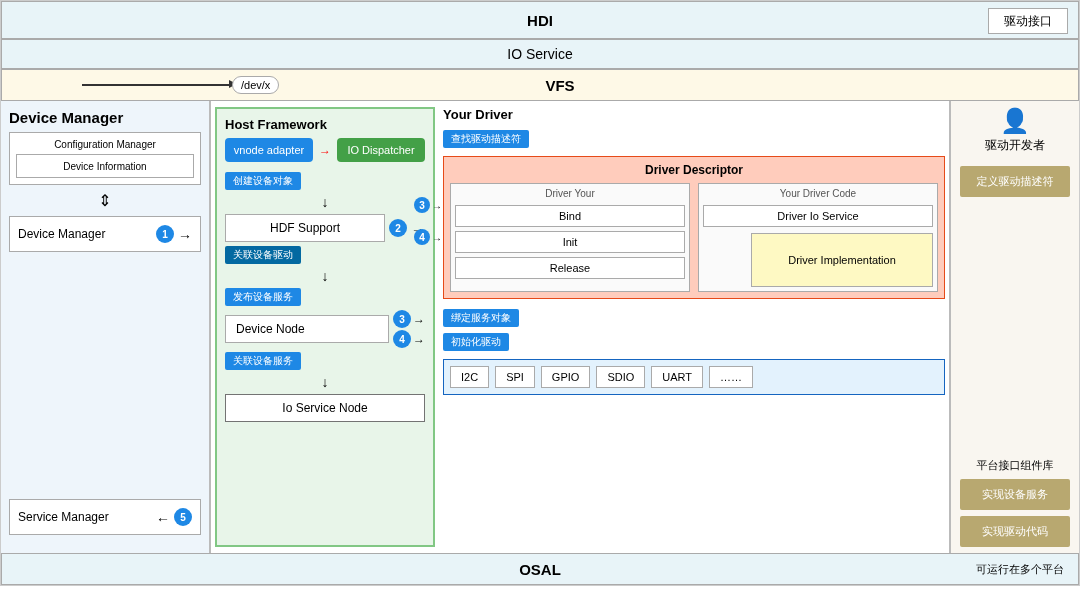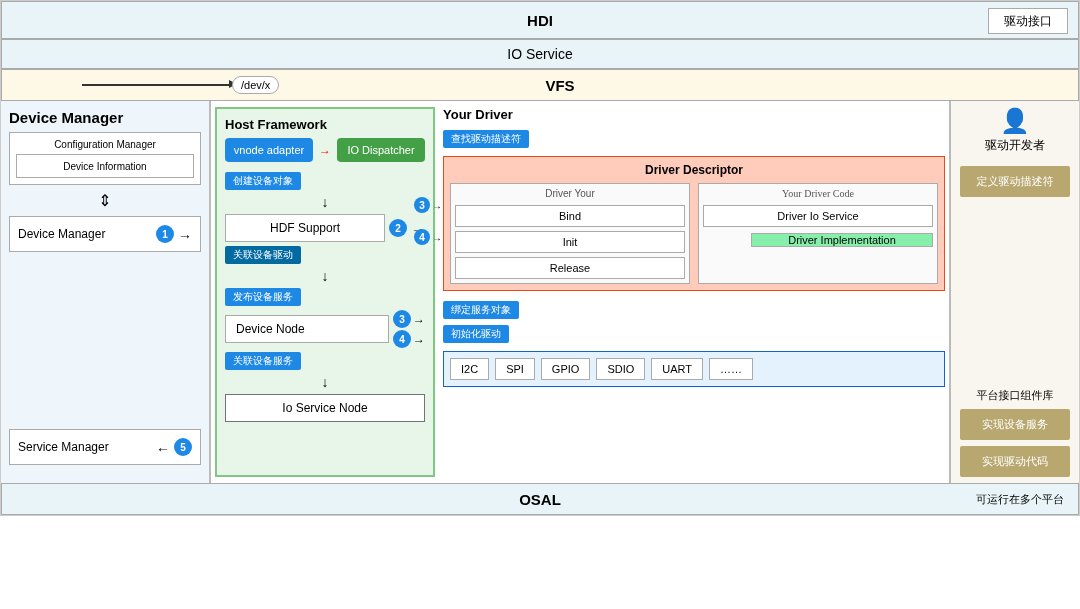--- a/index.html
+++ b/index.html
@@ -1,20 +1,20 @@
 <!DOCTYPE html>
 <html><head>
   <meta charset="utf-8">
   <style>
     * { box-sizing: border-box; margin: 0; padding: 0; }
     body { font-family: Arial, sans-serif; background: #fff; width: 1080px; height: 609px; overflow: hidden; font-size: 12px; }
     
     .main-container {
       width: 1080px;
-      height: 516px;
+      height: 586px;
       display: flex;
       flex-direction: column;
       border: 1px solid #ccc;
     }
 
     
     .hdi-row {
       display: flex;
       height: 38px;
       background: #e8f4f8;
@@ -303,25 +303,25 @@
             </div>
             <div style="border:1px solid #aaa;padding:4px 6px;text-align:center;margin-bottom:4px;background:#fff;font-size:11px;">
               <span>Init</span>
             </div>
             <div style="border:1px solid #aaa;padding:4px 6px;text-align:center;background:#fff;font-size:11px;">
               <span>Release</span>
             </div>
           </div>
 
           <div style="flex:1;border:1px solid #aaa;padding:4px;background:#fafafa;">
-            <div style="font-size:10px;text-align:center;color:#555;margin-bottom:6px;font-family:Liberation Serif, serif;">Your Driver Code</div>
+            <div style="font-size:10px;text-align:center;color:#555;margin-bottom:6px;">Your Driver Code</div>
             <div style="border:1px solid #aaa;padding:4px;text-align:center;margin-bottom:6px;font-size:11px;background:#fff;">
               <span>Driver Io Service</span>
             </div>
-            <div style="border:1px solid #aaa;padding:0;text-align:center;font-size:11px;background:#86efac;margin-left:48px;">
+            <div style="border:1px solid #aaa;padding:20px;text-align:center;font-size:11px;background:#fef9c3;margin-left:48px;">
               <span>Driver Implementation</span>
             </div>
           </div>
         </div>
 
         <div style="position:absolute;left:-30px;top:40px;display:flex;flex-direction:column;gap:16px;">
           <div style="display:flex;align-items:center;gap:2px;">
             <div style="display:inline-flex;align-items:center;justify-content:center;width:16px;height:16px;border-radius:50%;background:#1e88e5;color:#fff;font-size:10px;font-weight:bold;">3</div>
             <span style="font-size:10px;">→</span>
           </div>

